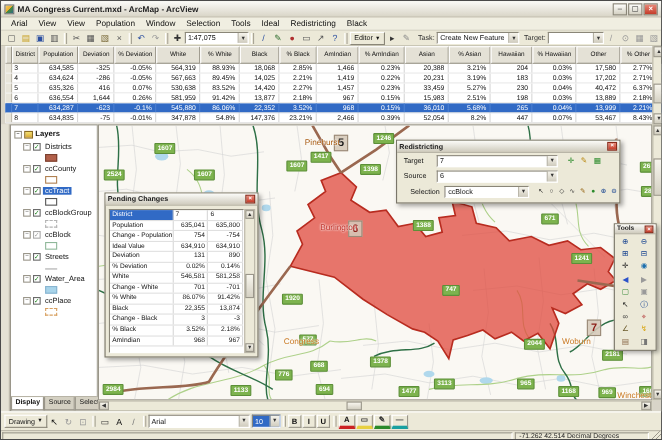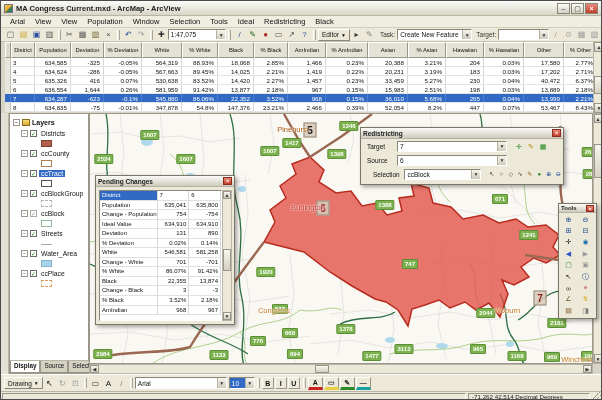--- a/index.html
+++ b/index.html
@@ -516,21 +516,21 @@
 
         <div class="dist-marker" style="left: 220px; top: 16px; color: rgb(26, 26, 26);">5</div>
             <div class="dist-marker" style="left: 233px; top: 94px; color: rgb(138, 26, 18);">6</div>
             <div class="dist-marker" style="left: 450px; top: 184px; color: rgb(138, 26, 18);">7</div>
           </div>
         <div>
 
         <div class="place-label" style="left: 203px; top: 15px; color: rgb(168, 90, 16);">Pinehurst</div>
             <div class="place-label" style="left: 218px; top: 93px; color: rgb(192, 48, 40);">Burlington</div>
             <div class="place-label" style="left: 184px; top: 196px; color: rgb(200, 120, 32);">Congress</div>
-            <div class="place-label" style="left: 417px; top: 196px; color: rgb(200, 120, 32);">Woburn</div>
+            <div class="place-label" style="left: 434px; top: 196px; color: rgb(200, 120, 32);">Woburn</div>
             <div class="place-label" style="left: 490px; top: 245px; color: rgb(200, 120, 32);">Winchester</div>
           </div>
 
         <div id="pending" class="fwin">
           <div class="ftitle">
             <span class="ftitle-text">Pending Changes</span>
             <div class="fclose">×</div>
           </div>
           <div class="pc-table">
 

